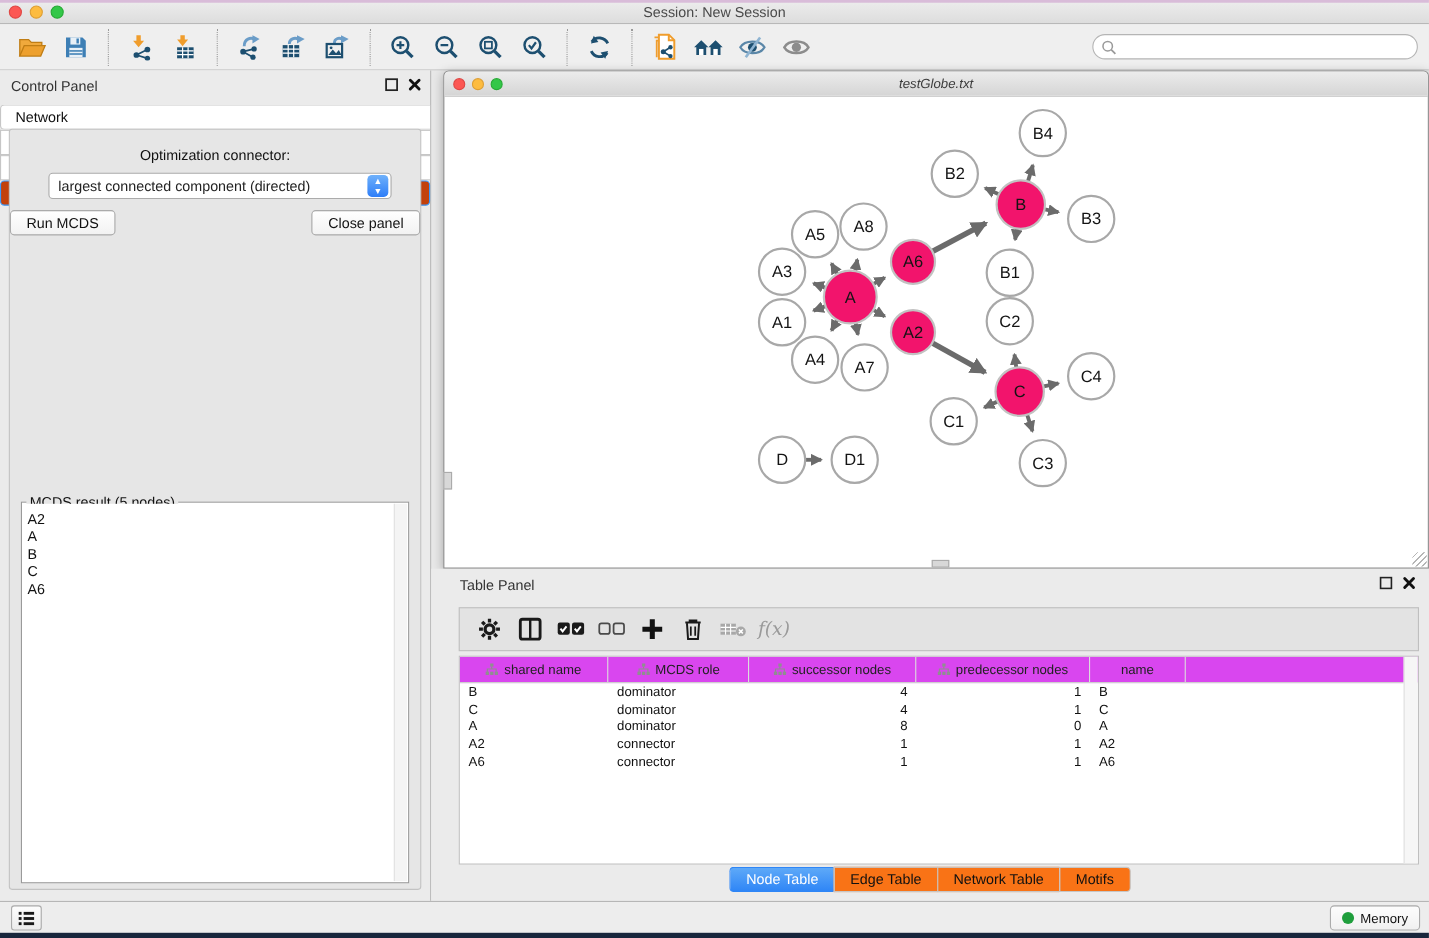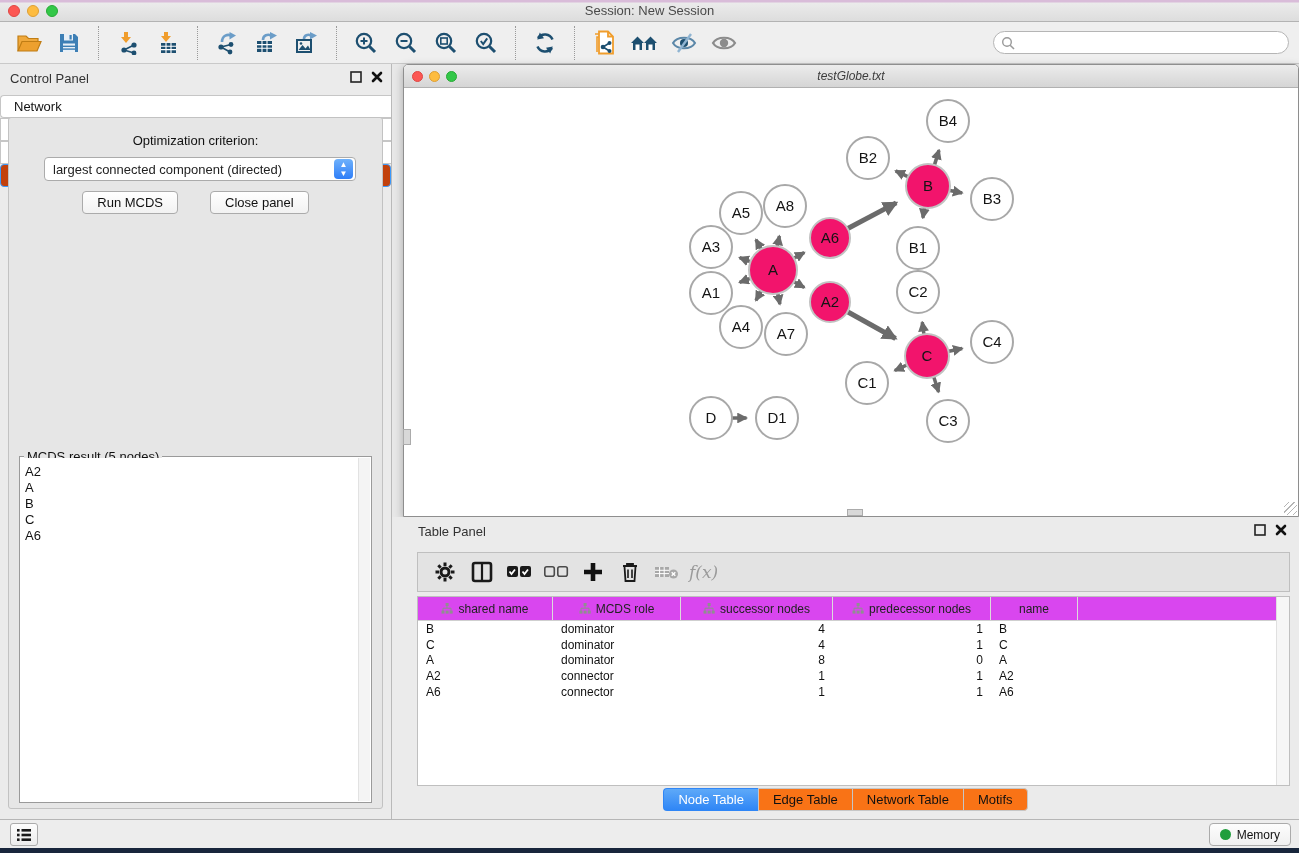--- a/index.html
+++ b/index.html
@@ -44,21 +44,21 @@
   .cp-tab.active { background:#c2410c; border-color:#3b99fc; color:#fff; border-radius:4px; }
   #cp-box { position:absolute; left:8px; right:8px; top:53px; bottom:10px;
     background:#e6e6e6; border:1px solid #c2c2c2; border-radius:3px; }
   #opt-label { position:absolute; left:0; right:0; top:15px; text-align:center; font-size:13px; color:#111; }
   #criterion-select { position:absolute; left:35px; top:39px; width:312px; height:24px;
     background:#fff; border:1px solid #ababab; border-radius:4px; display:flex; align-items:center; }
   #criterion-select .val { flex:1; font-size:13px; padding-left:8px; white-space:nowrap; overflow:hidden; }
   #criterion-select .stepper { width:19px; height:20px; margin-right:2px; border-radius:4px;
     background:linear-gradient(#6fb1fb,#2e7ef8); color:#fff; font-size:8px; line-height:9px;
     display:flex; flex-direction:column; align-items:center; justify-content:center; }
-  .cp-buttons { position:absolute; left:0; right:0; top:73px; display:flex; justify-content:center; gap:32px; }
+  .cp-buttons { position:absolute; left:0; right:0; top:73px; display:flex; justify-content:space-between; gap:32px; }
   .push-btn { background:linear-gradient(#ffffff,#f2f2f2); border:1px solid #ababab; border-radius:4px;
     font-size:13px; padding:3px 14px; height:23px; color:#111; font-family:"Liberation Sans",sans-serif; }
   #result-fieldset { position:absolute; left:10px; right:10px; top:338px; height:347px;
     border:1px solid #9a9a9a; background:#fff; }
   #result-legend { position:absolute; left:4px; top:-8px; background:#e6e6e6; padding:0 3px;
     font-size:13px; color:#111; }
   #result-list { position:absolute; inset:1px 13px 1px 1px; background:#fff; padding:6px 0 0 4px; }
   #result-scroll { position:absolute; top:1px; bottom:1px; right:1px; width:12px;
     background:#f4f4f4; border-left:1px solid #e2e2e2; }
   .result-item { font-size:13px; line-height:16px; color:#111; }
@@ -292,21 +292,21 @@
         </span>
     </span>
   </div>
   <div id="cp-tabs">
       <div class="cp-tab">Network</div>
       <div class="cp-tab">Style</div>
       <div class="cp-tab">Select</div>
       <div class="cp-tab active">MCDS</div>
     </div>
   <div id="cp-box">
-    <div id="opt-label">Optimization criterion:</div>
+    <div id="opt-label">Optimization connector:</div>
     <div id="criterion-select">
       <span class="val">largest connected component (directed)</span>
       <span class="stepper">
           <span>▲</span>
           <span>▼</span>
         </span>
     </div>
     <div class="cp-buttons">
       <button class="push-btn">Run MCDS</button>
       <button class="push-btn">Close panel</button>

